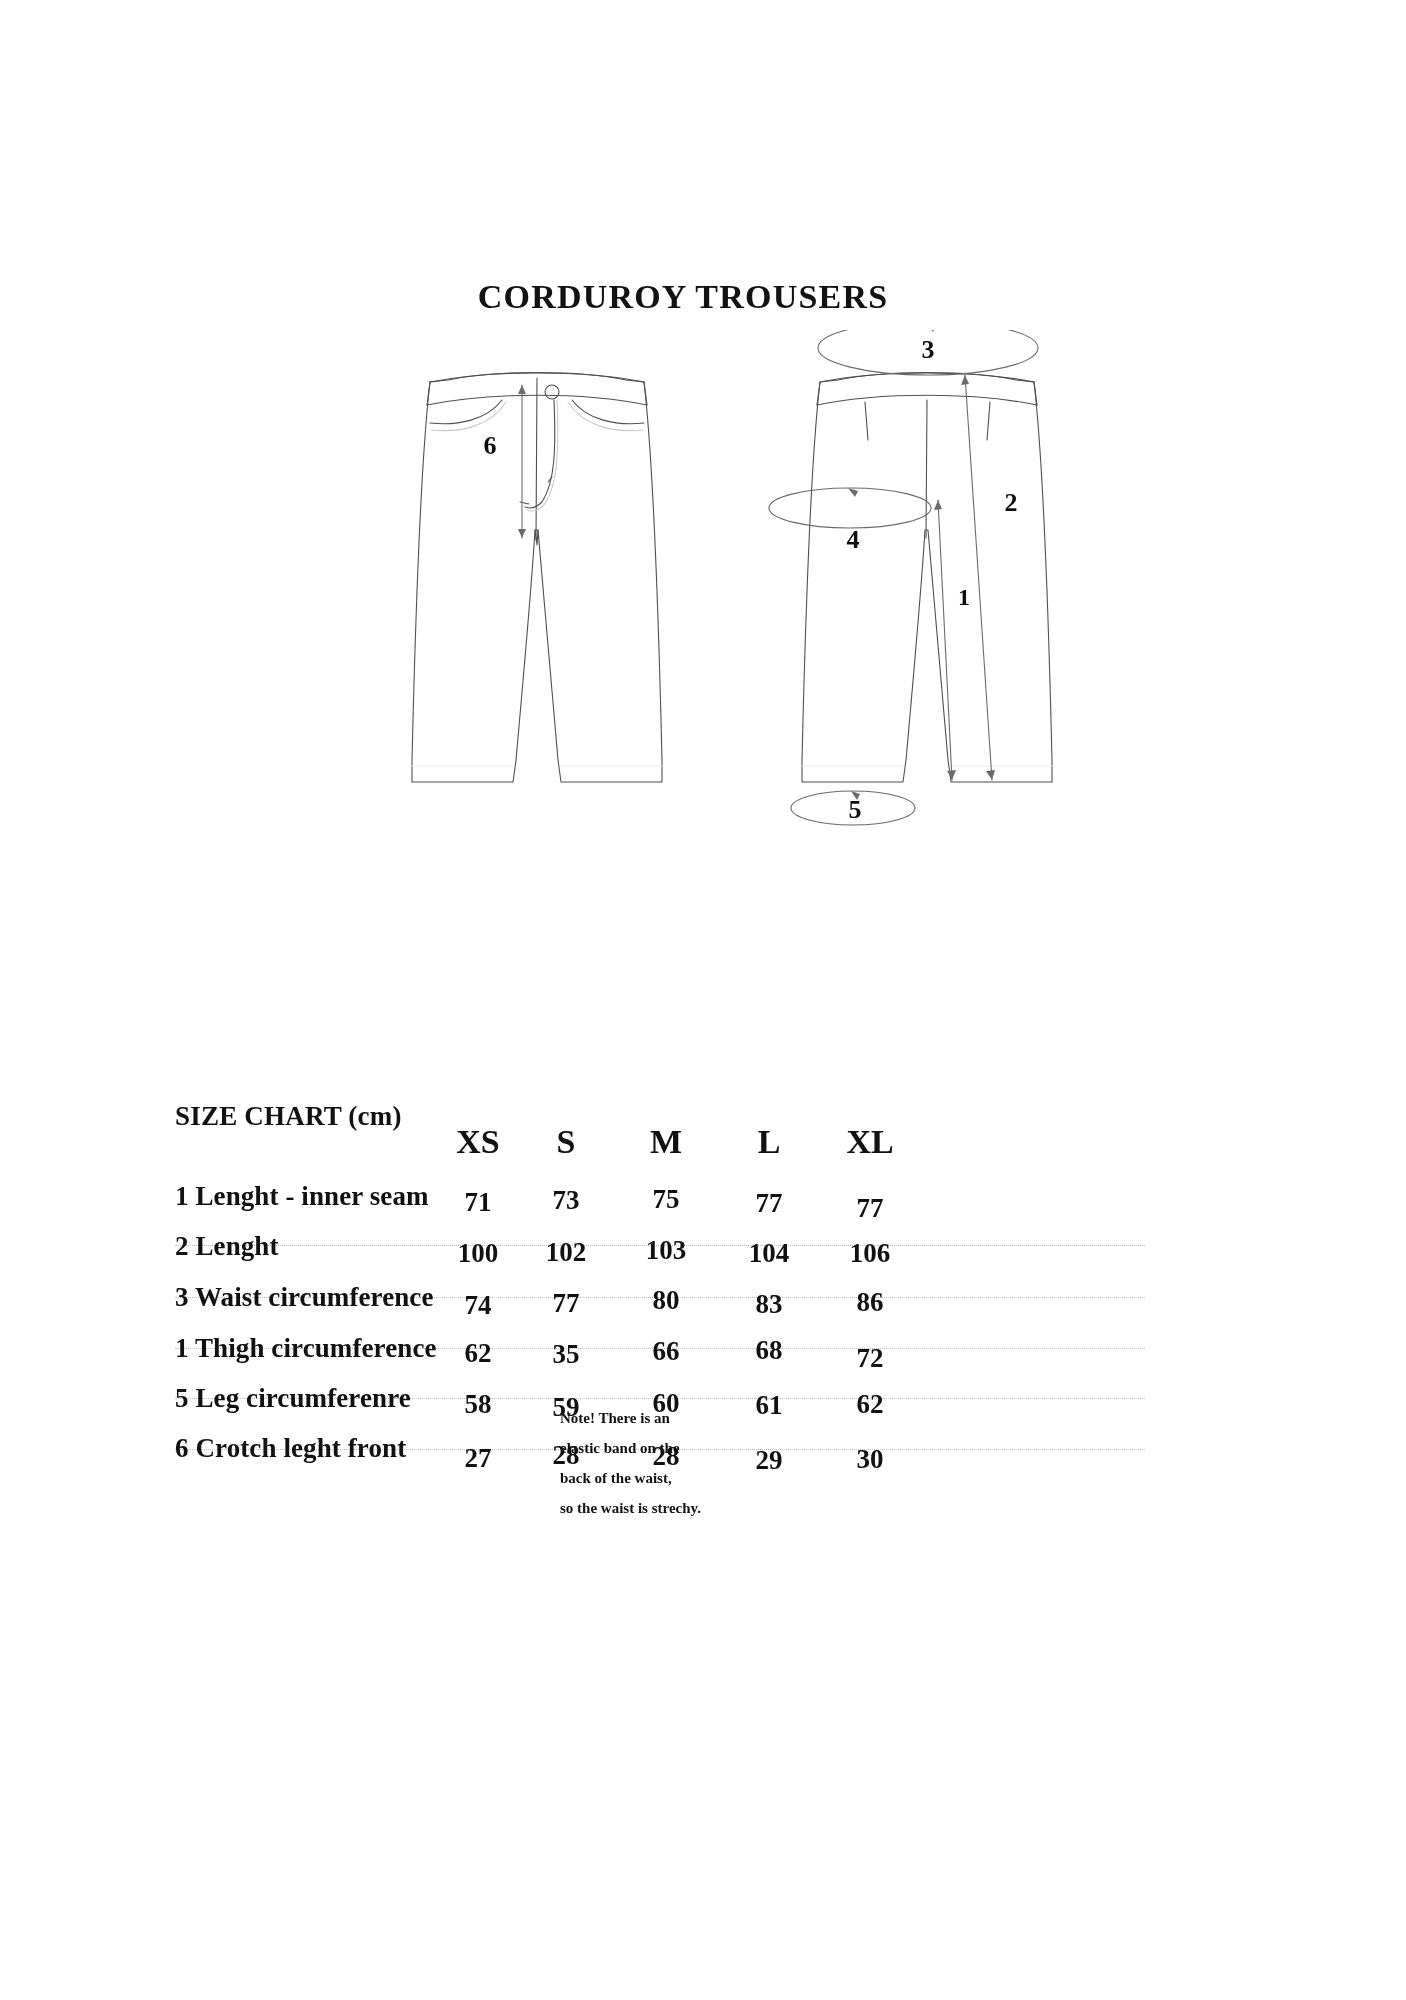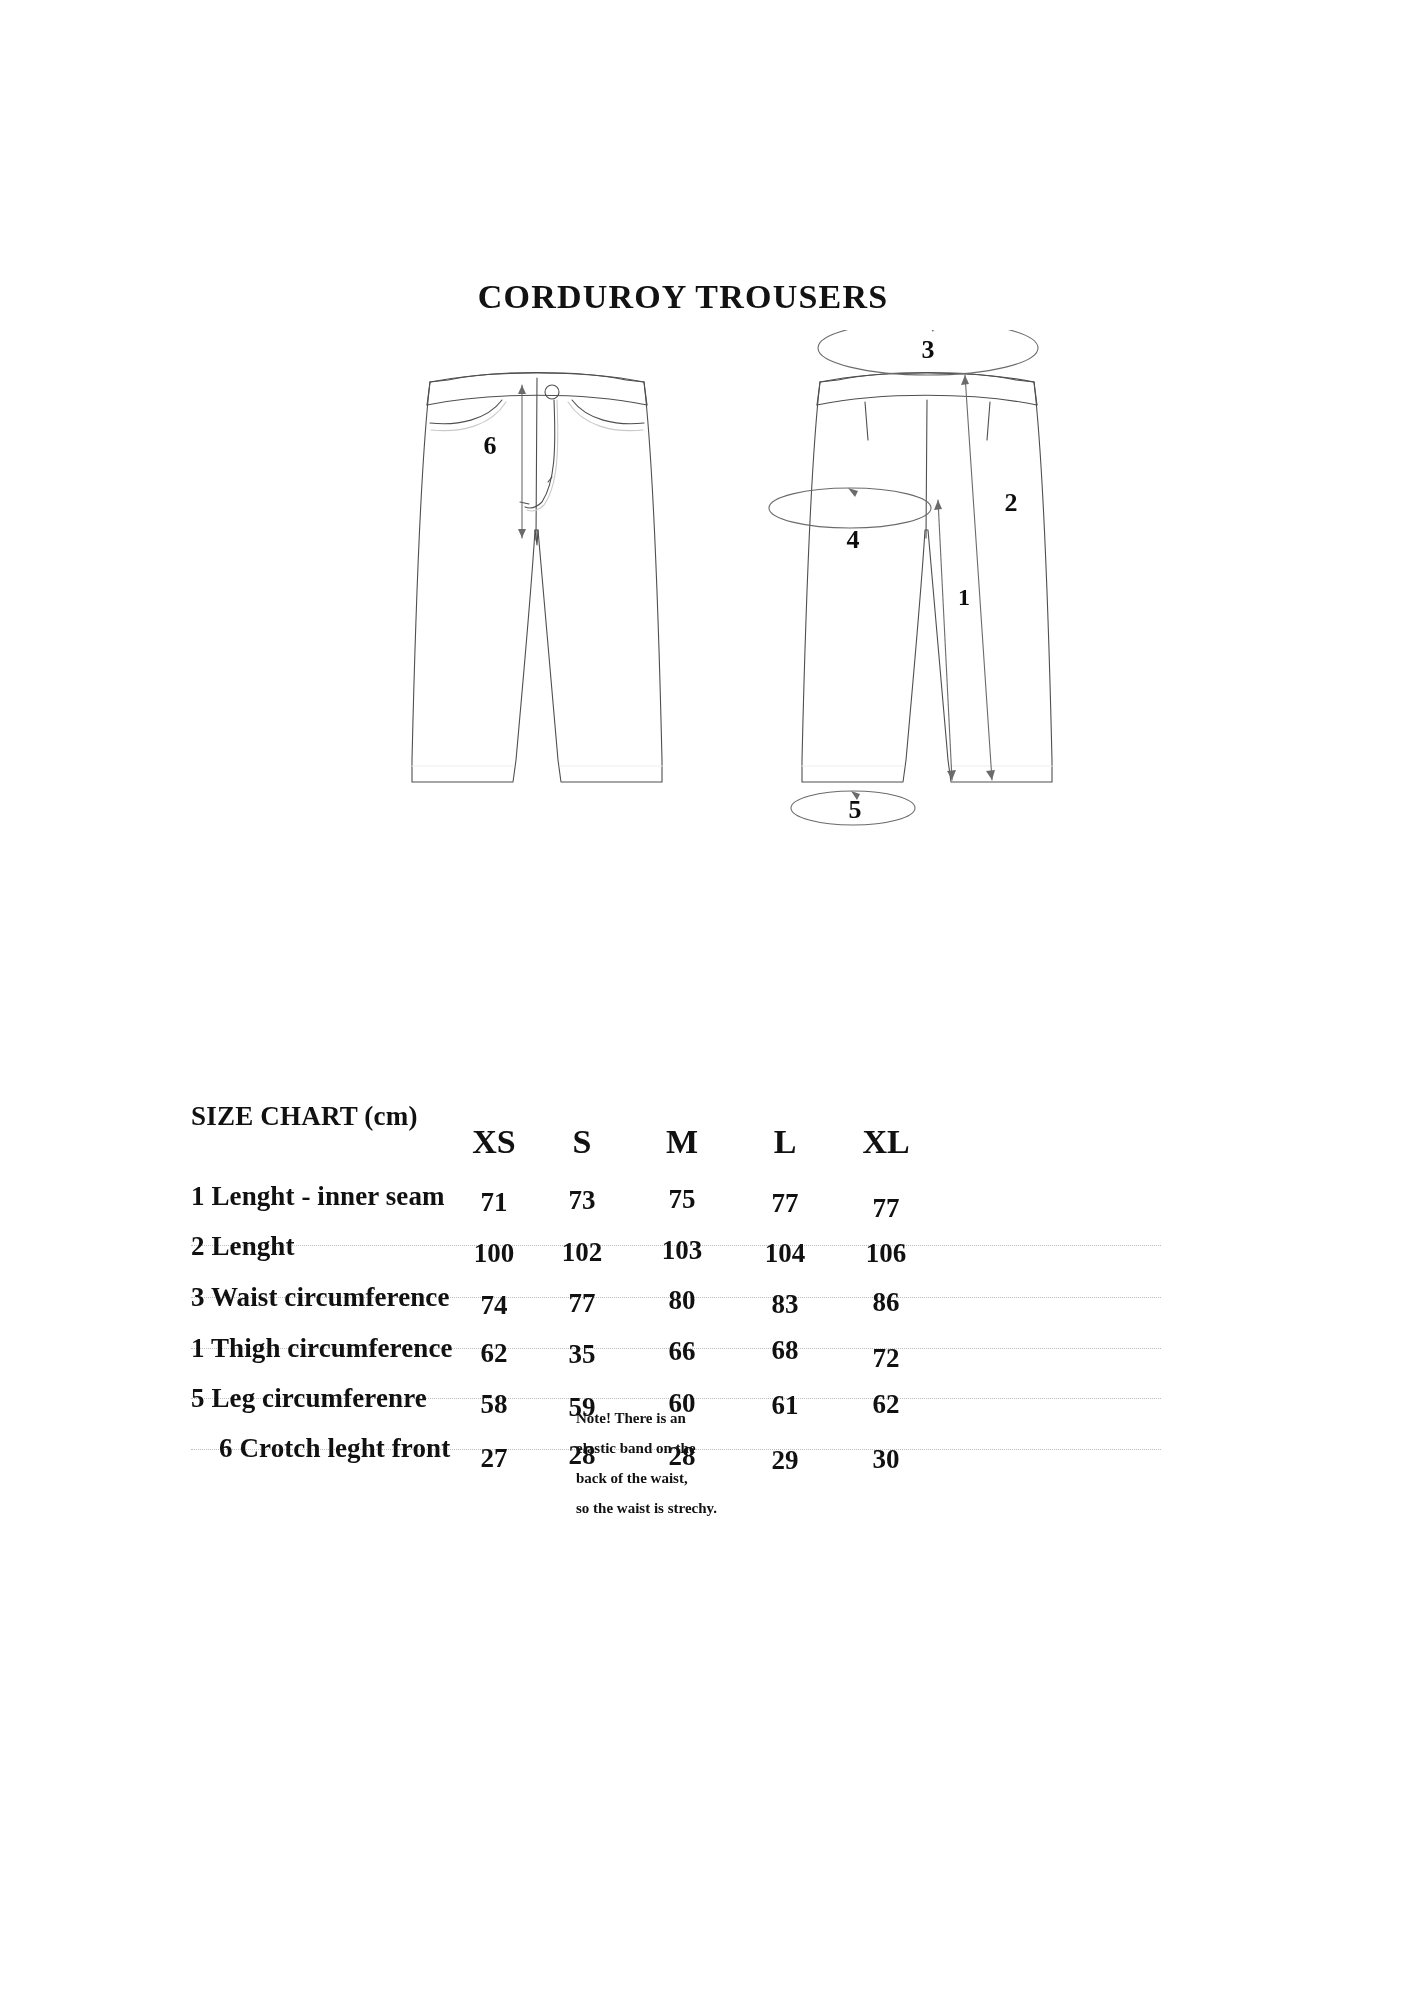--- a/index.html
+++ b/index.html
@@ -41,21 +41,21 @@
   #illustration svg {
     display: block;
     width: 760px;
     height: 520px;
   }
 
   
   #size-chart {
     position: absolute;
     top: 1085px;
-    left: 16px;
+    left: 0;
     width: 1232px;
     height: 500px;
   }
 
   #chart-heading {
     position: absolute;
     left: 175px;
     top: 16px;
     font-weight: bold;
     font-size: 27px;
@@ -270,21 +270,21 @@
   <div class="row-sep" style="top:313px;"></div>
 
   <div class="row-label" style="top:298px;">5 Leg circumferenre</div>
   <div class="cell-value" style="left:478px; top:304px;">58</div>
   <div class="cell-value" style="left:566px; top:307px;">59</div>
   <div class="cell-value" style="left:666px; top:303px;">60</div>
   <div class="cell-value" style="left:769px; top:305px;">61</div>
   <div class="cell-value" style="left:870px; top:304px;">62</div>
   <div class="row-sep" style="top:364px;"></div>
 
-  <div class="row-label" style="top:348px;margin-left:28px;">6 Crotch leght front</div>
+  <div class="row-label" style="top:348px;">6 Crotch leght front</div>
   <div class="cell-value" style="left:478px; top:358px;">27</div>
   <div class="cell-value" style="left:566px; top:355px;">28</div>
   <div class="cell-value" style="left:666px; top:356px;">28</div>
   <div class="cell-value" style="left:769px; top:360px;">29</div>
   <div class="cell-value" style="left:870px; top:359px;">30</div>
 
   <div id="note">Note! There is an
 elastic band on the
 back of the waist,
 so the waist is strechy.</div>

